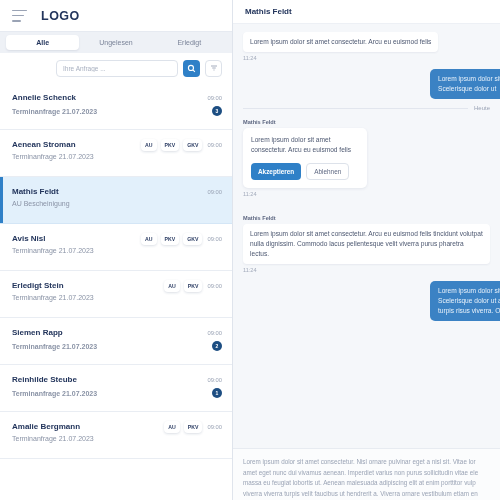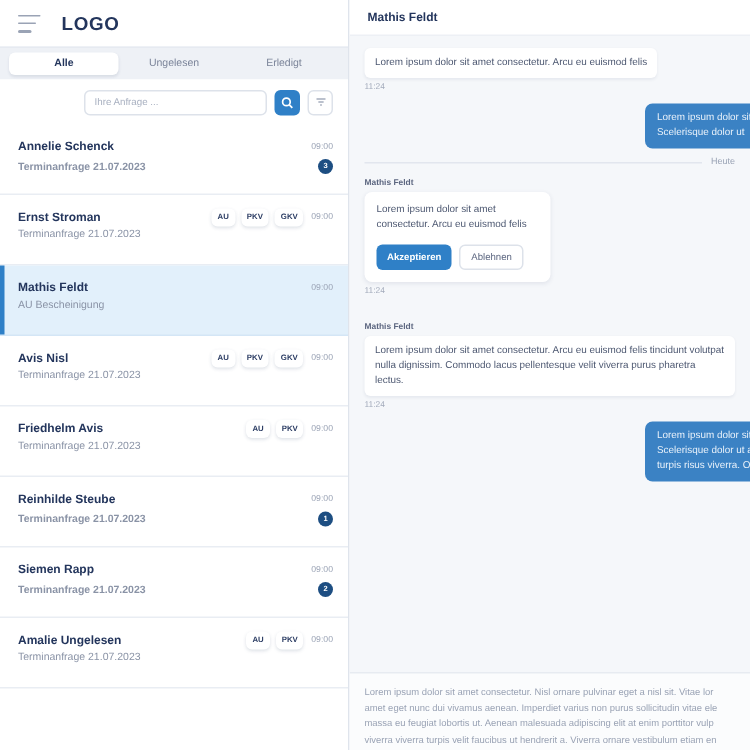--- a/index.html
+++ b/index.html
@@ -281,21 +281,21 @@
           <div class="li-time">09:00</div>
         </div>
         <div class="li-row2">
           <div class="li-sub bold">Terminanfrage 21.07.2023</div>
           <div class="badge">3</div>
         </div>
       </div>
 
       <div class="list-item">
         <div class="li-row1">
-          <div class="li-name">Ernst Stroman</div>
+          <div class="li-name">Aenean Stroman</div>
           <div class="li-chips">
             <span class="chip">AU</span>
             <span class="chip">PKV</span>
             <span class="chip">GKV</span>
           </div>
           <div class="li-time">09:00</div>
         </div>
         <div class="li-row2">
           <div class="li-sub">Terminanfrage 21.07.2023</div>
         </div>
@@ -322,60 +322,60 @@
           </div>
           <div class="li-time">09:00</div>
         </div>
         <div class="li-row2">
           <div class="li-sub">Terminanfrage 21.07.2023</div>
         </div>
       </div>
 
       <div class="list-item">
         <div class="li-row1">
-          <div class="li-name">Friedhelm Avis</div>
+          <div class="li-name">Erledigt Stein</div>
           <div class="li-chips">
             <span class="chip">AU</span>
             <span class="chip">PKV</span>
           </div>
           <div class="li-time">09:00</div>
         </div>
         <div class="li-row2">
           <div class="li-sub">Terminanfrage 21.07.2023</div>
         </div>
       </div>
 
       <div class="list-item">
         <div class="li-row1">
+          <div class="li-name">Siemen Rapp</div>
+          <div class="li-chips"></div>
+          <div class="li-time">09:00</div>
+        </div>
+        <div class="li-row2">
+          <div class="li-sub bold">Terminanfrage 21.07.2023</div>
+          <div class="badge">2</div>
+        </div>
+      </div>
+
+      <div class="list-item">
+        <div class="li-row1">
           <div class="li-name">Reinhilde Steube</div>
           <div class="li-chips"></div>
           <div class="li-time">09:00</div>
         </div>
         <div class="li-row2">
           <div class="li-sub bold">Terminanfrage 21.07.2023</div>
           <div class="badge">1</div>
         </div>
       </div>
 
-      <div class="list-item">
-        <div class="li-row1">
-          <div class="li-name">Siemen Rapp</div>
-          <div class="li-chips"></div>
-          <div class="li-time">09:00</div>
-        </div>
-        <div class="li-row2">
-          <div class="li-sub bold">Terminanfrage 21.07.2023</div>
-          <div class="badge">2</div>
-        </div>
-      </div>
-
-
-      <div class="list-item">
-        <div class="li-row1">
-          <div class="li-name">Amalie Ungelesen</div>
+
+      <div class="list-item">
+        <div class="li-row1">
+          <div class="li-name">Amalie Bergmann</div>
           <div class="li-chips">
             <span class="chip">AU</span>
             <span class="chip">PKV</span>
           </div>
           <div class="li-time">09:00</div>
         </div>
         <div class="li-row2">
           <div class="li-sub">Terminanfrage 21.07.2023</div>
         </div>
       </div>

